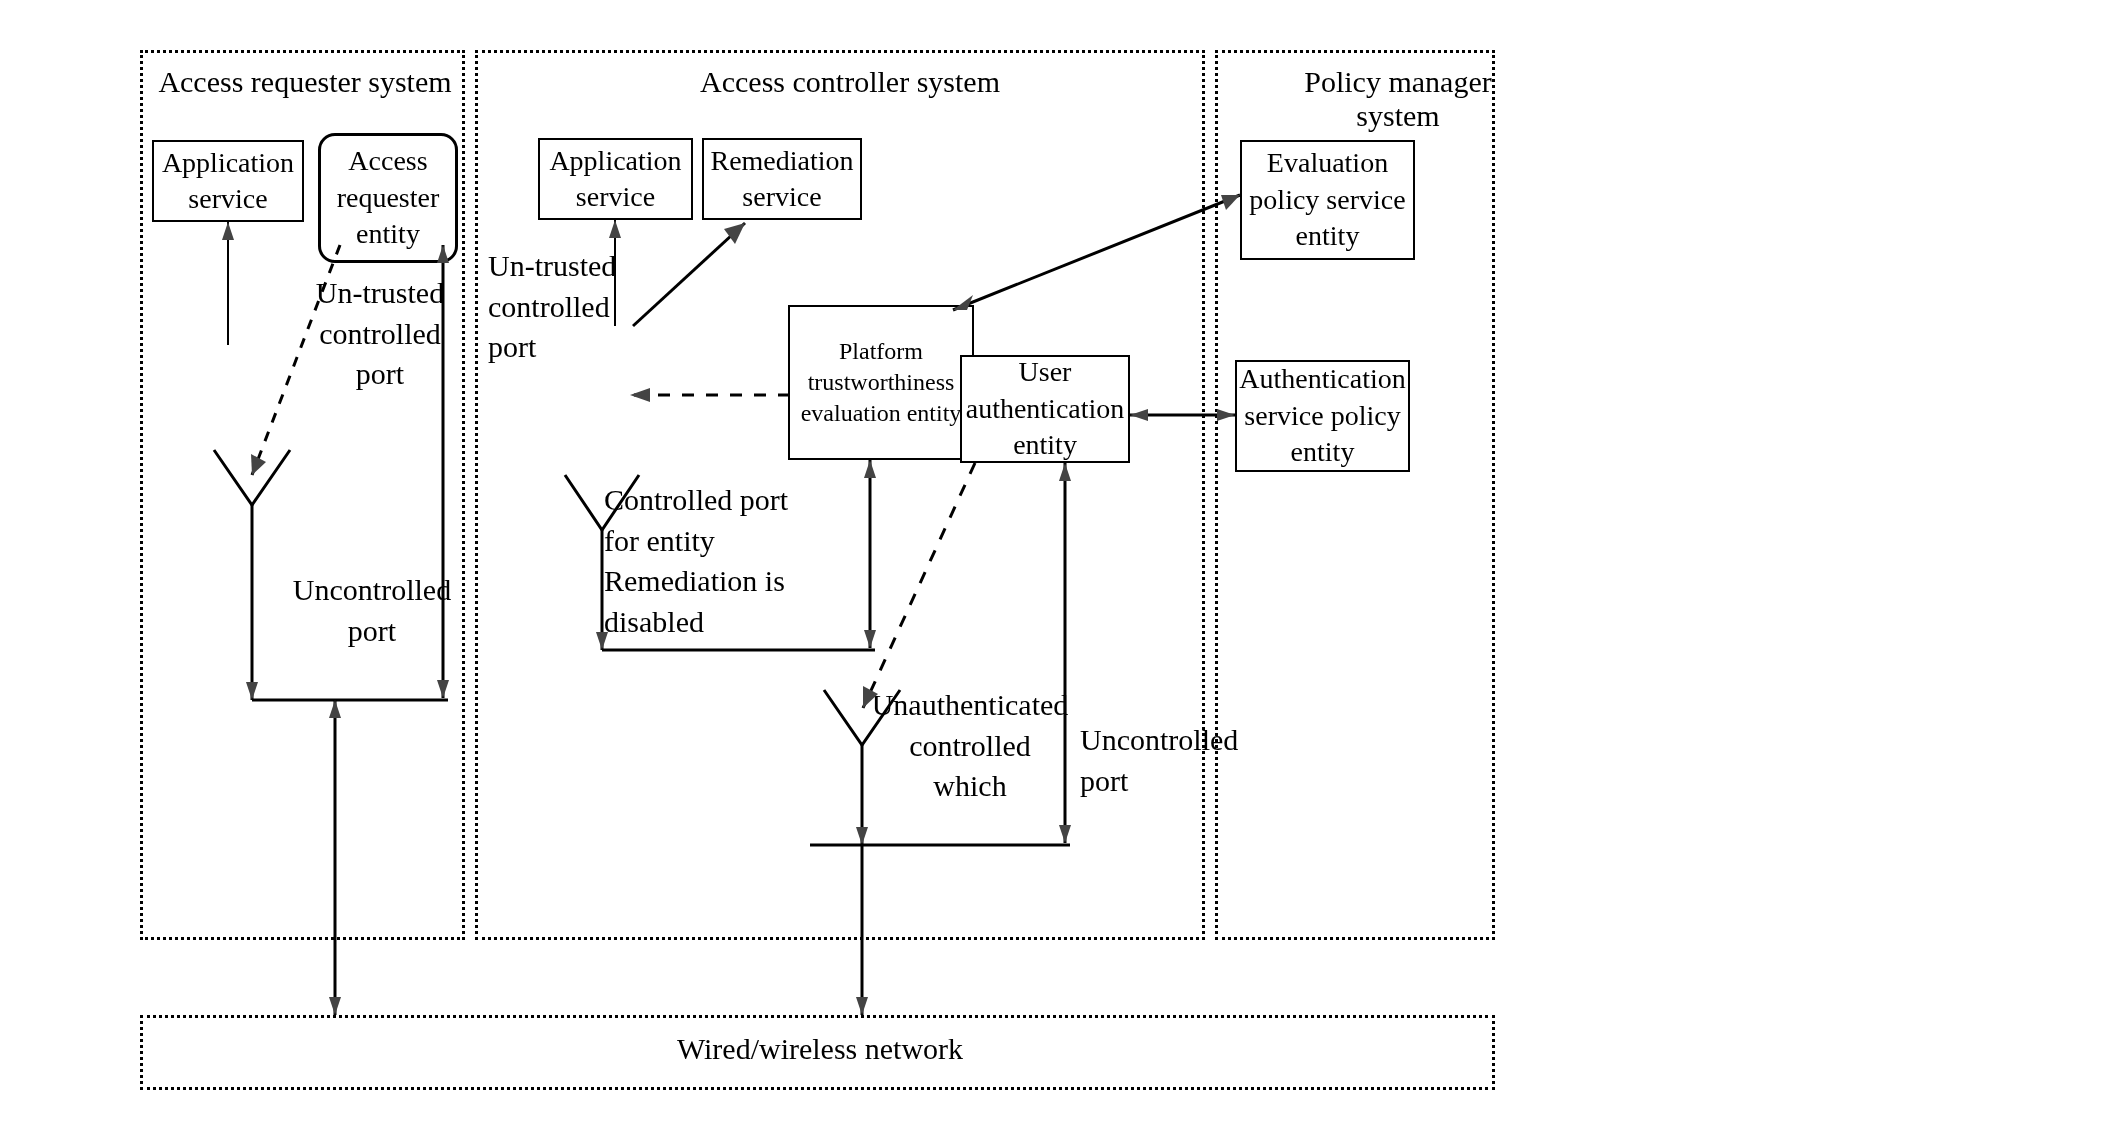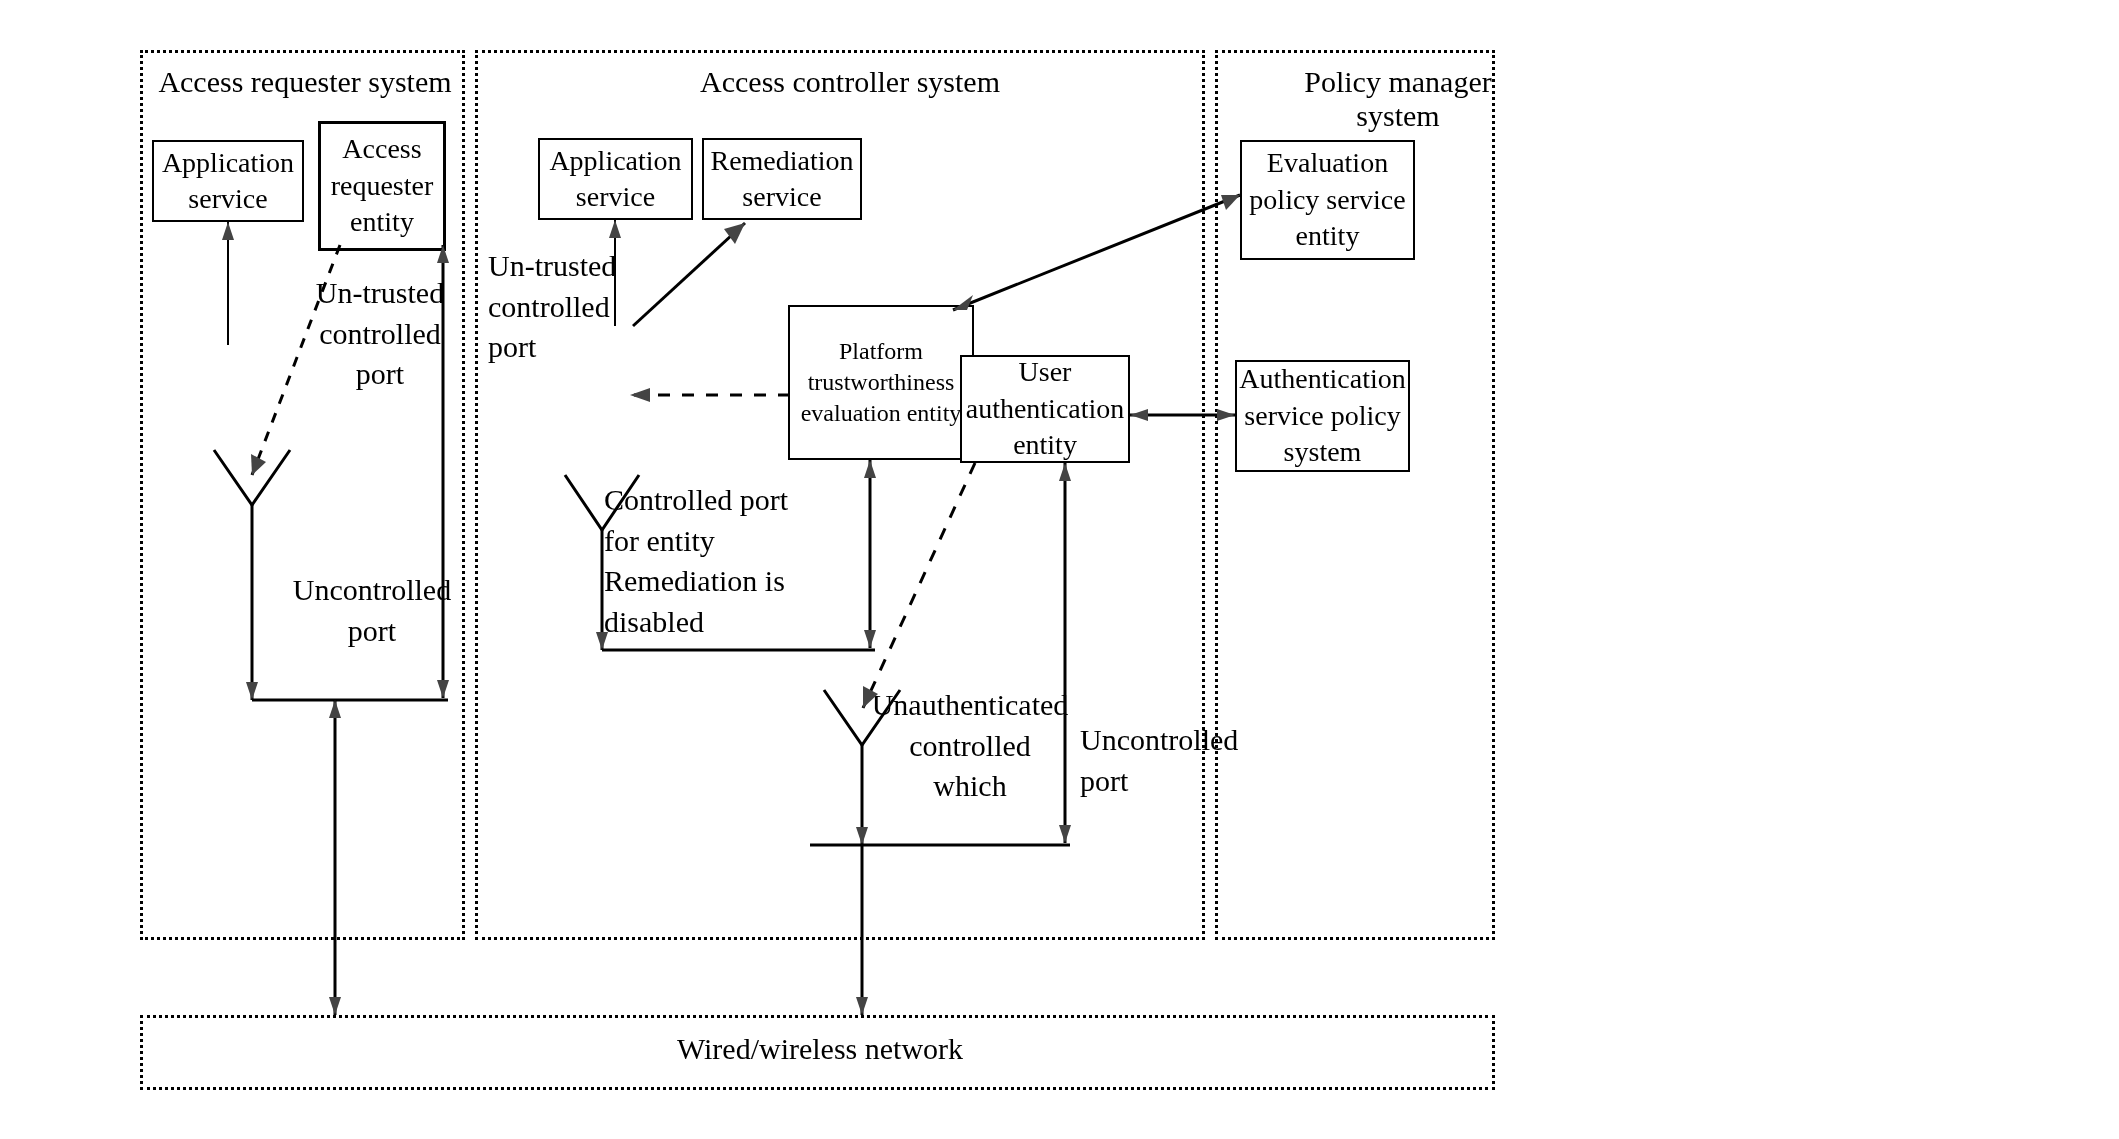--- a/index.html
+++ b/index.html
@@ -66,29 +66,29 @@
   <div class="dashed-box" style="left:335px; top:0; width:730px; height:890px;"></div>
   <div class="title" style="left:560px; top:15px; width:300px;text-align:right;">Access controller system</div>
 
   <div class="dashed-box" style="left:1075px; top:0; width:280px; height:890px;"></div>
   <div class="title" style="left:1128px; top:15px; width:260px;">Policy manager system</div>
 
   <div class="dashed-box" style="left:0; top:965px; width:1355px; height:75px;"></div>
   <div class="title" style="left:480px; top:982px; width:400px;">Wired/wireless network</div>
 
   <div class="solid-box" style="left:12px; top:90px; width:152px; height:82px;">Application service</div>
-  <div class="solid-box heavy-box" style="left:178px; top:71px; width:128px; height:130px;">Access requester entity</div>
+  <div class="solid-box heavy-box" style="left:178px; top:83px; width:140px; height:130px;border-radius:17px;">Access requester entity</div>
 
   <div class="solid-box" style="left:398px; top:88px; width:155px; height:82px;">Application service</div>
   <div class="solid-box" style="left:562px; top:88px; width:160px; height:82px;">Remediation service</div>
   <div class="solid-box" style="left:648px; top:255px; width:186px; height:155px; font-size:24px;">Platform trustworthiness evaluation entity</div>
   <div class="solid-box" style="left:820px; top:305px; width:170px; height:108px;">User authentication entity</div>
 
   <div class="solid-box" style="left:1100px; top:90px; width:175px; height:120px;">Evaluation policy service entity</div>
-  <div class="solid-box" style="left:1095px; top:310px; width:175px; height:112px;">Authentication service policy system</div>
+  <div class="solid-box" style="left:1095px; top:310px; width:175px; height:112px;">Authentication service policy entity</div>
 
   <div class="label" style="left:170px; top:223px; width:140px;">Un-trusted controlled port</div>
   <div class="label" style="left:147px; top:520px; width:170px;">Uncontrolled port</div>
   <div class="label" style="left:348px; top:196px; width:140px; text-align:left;">Un-trusted controlled port</div>
   <div class="label" style="left:464px; top:430px; width:190px; text-align:left;">Controlled port for entity Remediation is disabled</div>
   <div class="label" style="left:730px; top:635px; width:200px;">Unauthenticated controlled which</div>
   <div class="label" style="left:940px; top:670px; width:130px; text-align:left;">Uncontrolled port</div>
 
   <svg width="1400" height="1060" style="left:0; top:0;">
     <defs>

